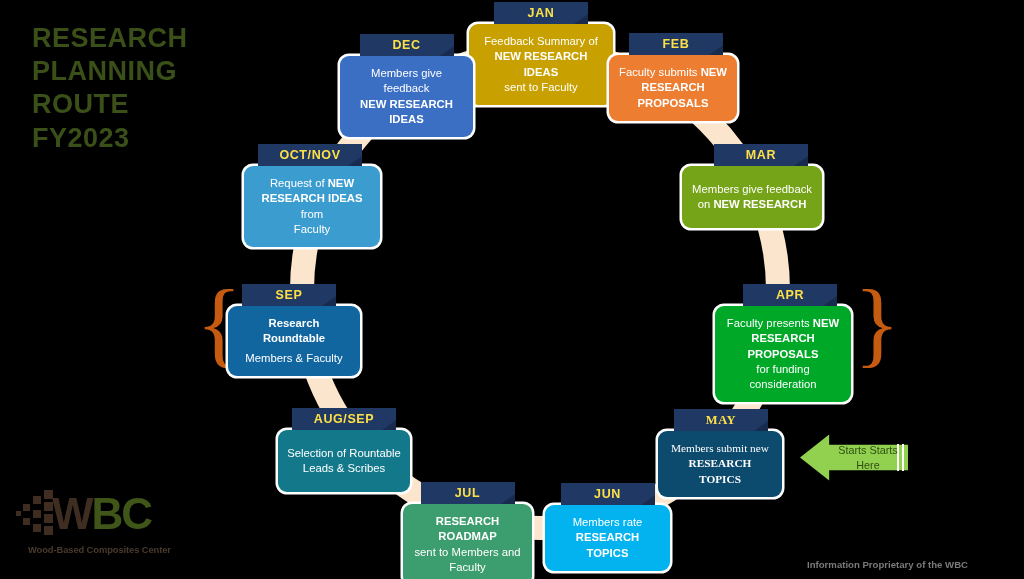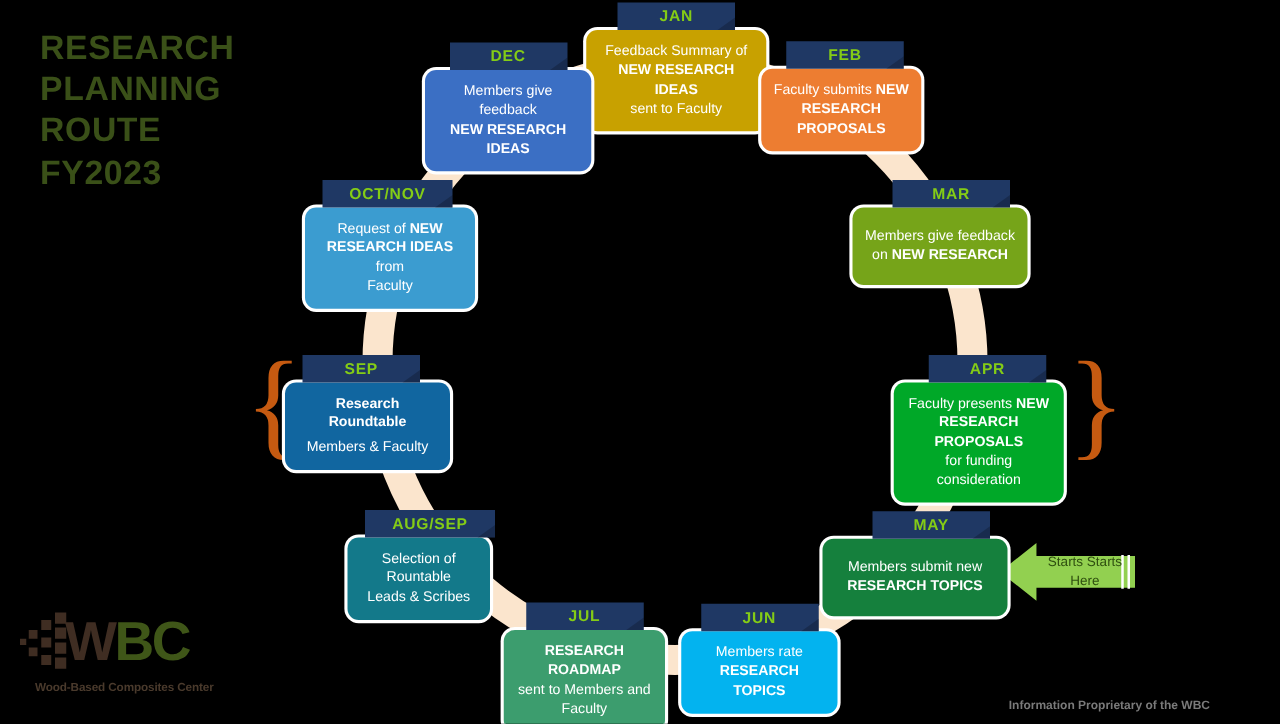--- a/index.html
+++ b/index.html
@@ -39,21 +39,21 @@
 
   
   .node {
     position: absolute;
     width: 142px;
   }
   .node .tab {
     position: relative;
     height: 22px;
     background: #1f3864;
-    color: #84cc16;
+    color: #fde047;
     font-size: 12.5px;
     font-weight: bold;
     letter-spacing: 0.6px;
     display: flex;
     align-items: center;
     justify-content: center;
     width: 94px;
     z-index: 3;
   }
   .node .tab::after {
@@ -83,24 +83,24 @@
   .node .card b { font-weight: bold; }
   .node.tab-left  .tab { margin-left: 14px; }
   .node.tab-right .tab { margin-left: auto; margin-right: 14px; }
   .node.tab-center .tab { margin-left: auto; margin-right: auto; }
 
   
   #node-jan     { left: 469px; top: 2px;   width: 144px; }
   #node-feb     { left: 609px; top: 33px;  width: 128px; }
   #node-mar     { left: 682px; top: 144px; width: 140px; }
   #node-apr     { left: 715px; top: 284px; width: 136px; }
-  #node-may     { left: 658px; top: 409px; width: 148px; }
+  #node-may     { left: 658px; top: 409px; width: 124px; font-family: Liberation Serif, serif; }
   #node-jun     { left: 545px; top: 483px; width: 125px; }
   #node-jul     { left: 403px; top: 482px; width: 129px; }
-  #node-augsep  { left: 278px; top: 408px; width: 114px; }
+  #node-augsep  { left: 278px; top: 408px; width: 132px; }
   #node-sep     { left: 228px; top: 284px; width: 132px; }
   #node-octnov  { left: 244px; top: 144px; width: 136px; }
   #node-dec     { left: 340px; top: 34px;  width: 133px; }
 
   
   .brace {
     position: absolute;
     color: #c55a11;
     font-size: 96px;
     font-family: "Liberation Serif", serif;
@@ -226,21 +226,21 @@
   <div class="tab">APR</div>
   <div class="card" style="background:#00a828">
     <div>Faculty presents <b>NEW</b></div>
     <div style="font-weight:bold">RESEARCH PROPOSALS</div>
     <div>for funding consideration</div>
   </div>
 </div>
 
 <div class="node tab-right" id="node-may">
   <div class="tab">MAY</div>
-  <div class="card" style="background:#15803d">
+  <div class="card" style="background:#0c4a6e">
     <div>Members submit new</div>
     <div style="font-weight:bold">RESEARCH TOPICS</div>
   </div>
 </div>
 
 <div class="node tab-center" id="node-jun">
   <div class="tab">JUN</div>
   <div class="card" style="background:#03b3ef">
     <div>Members rate</div>
     <div style="font-weight:bold">RESEARCH TOPICS</div>

